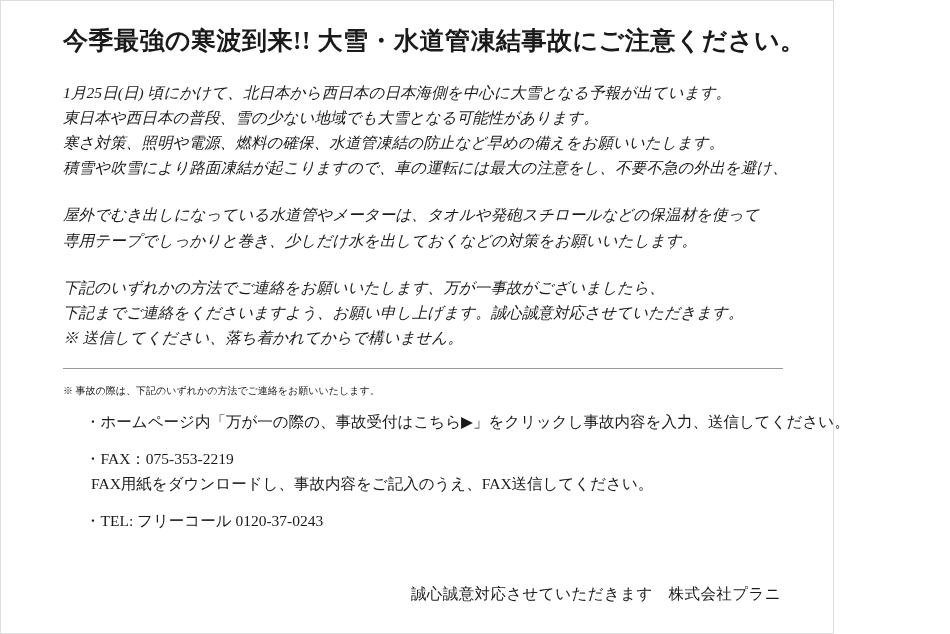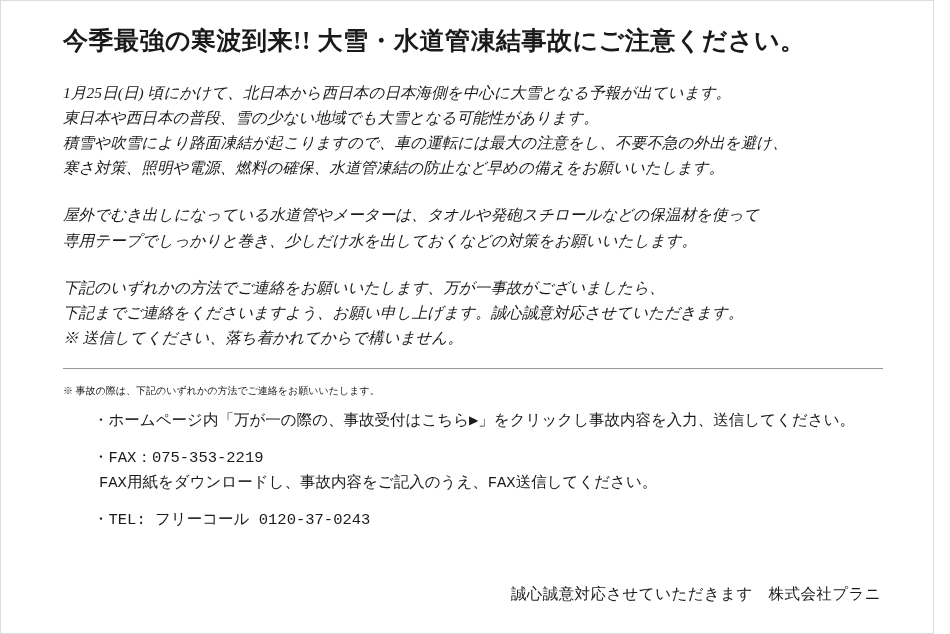--- a/index.html
+++ b/index.html
@@ -9,21 +9,21 @@
   }
   body {
     width: 950px;
     height: 634px;
     font-family: "Liberation Serif", "DejaVu Serif", serif;
     color: #1a1a1a;
     overflow: hidden;
   }
   .page {
     position: relative;
-    width: 934px;
+    width: 834px;
     height: 634px;
     box-sizing: border-box;
     background: #ffffff;
     border: 1px solid #dddddd;
   }
   .content {
     position: absolute;
     left: 62px;
     top: 22px;
     right: 50px;
@@ -56,24 +56,23 @@
     margin: 8px 0 14px 0;
     width: 100%;
   }
   .notice-head {
     font-size: 10px;
     line-height: 1.6;
     margin: 0 0 10px 0;
     white-space: nowrap;
   }
   .bullets {
-    margin: 8px;
+    margin: 0;
     padding: 0;
     list-style: none;
-    font-family: Liberation Mono, monospace;
   }
   .bullets li {
     font-size: 15.5px;
     line-height: 1.62;
     margin: 0 0 12px 0;
     padding-left: 22px;
     white-space: nowrap;
   }
   .bullets li .sub {
     display: block;
@@ -92,22 +91,22 @@
 <body>
 
 <div class="page">
   <div class="content">
 
     <h1 class="headline">今季最強の寒波到来!! 大雪・水道管凍結事故にご注意ください。</h1>
 
     <div class="para">
       <span class="line">1月25日(日) 頃にかけて、北日本から西日本の日本海側を中心に大雪となる予報が出ています。</span>
       <span class="line">東日本や西日本の普段、雪の少ない地域でも大雪となる可能性があります。</span>
+      <span class="line">寒さ対策、照明や電源、燃料の確保、水道管凍結の防止など早めの備えをお願いいたします。</span>
       <span class="line">積雪や吹雪により路面凍結が起こりますので、車の運転には最大の注意をし、不要不急の外出を避け、</span>
-      <span class="line">寒さ対策、照明や電源、燃料の確保、水道管凍結の防止など早めの備えをお願いいたします。</span>
     </div>
 
     <div class="para">
       <span class="line">屋外でむき出しになっている水道管やメーターは、タオルや発砲スチロールなどの保温材を使って</span>
       <span class="line">専用テープでしっかりと巻き、少しだけ水を出しておくなどの対策をお願いいたします。</span>
     </div>
 
     <div class="para tight">
       <span class="line">下記のいずれかの方法でご連絡をお願いいたします、万が一事故がございましたら、</span>
       <span class="line">下記までご連絡をくださいますよう、お願い申し上げます。誠心誠意対応させていただきます。</span>

